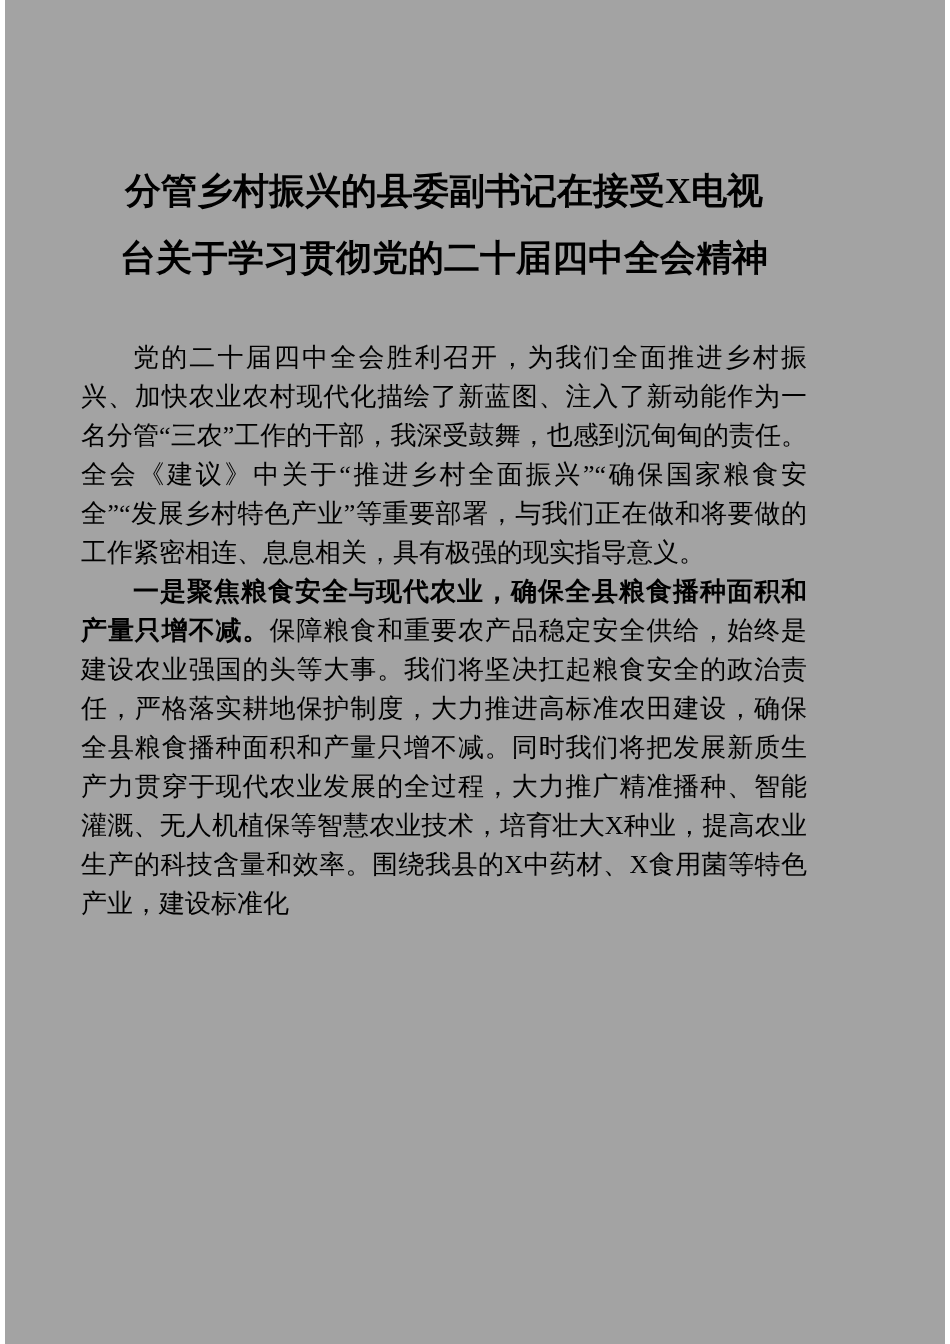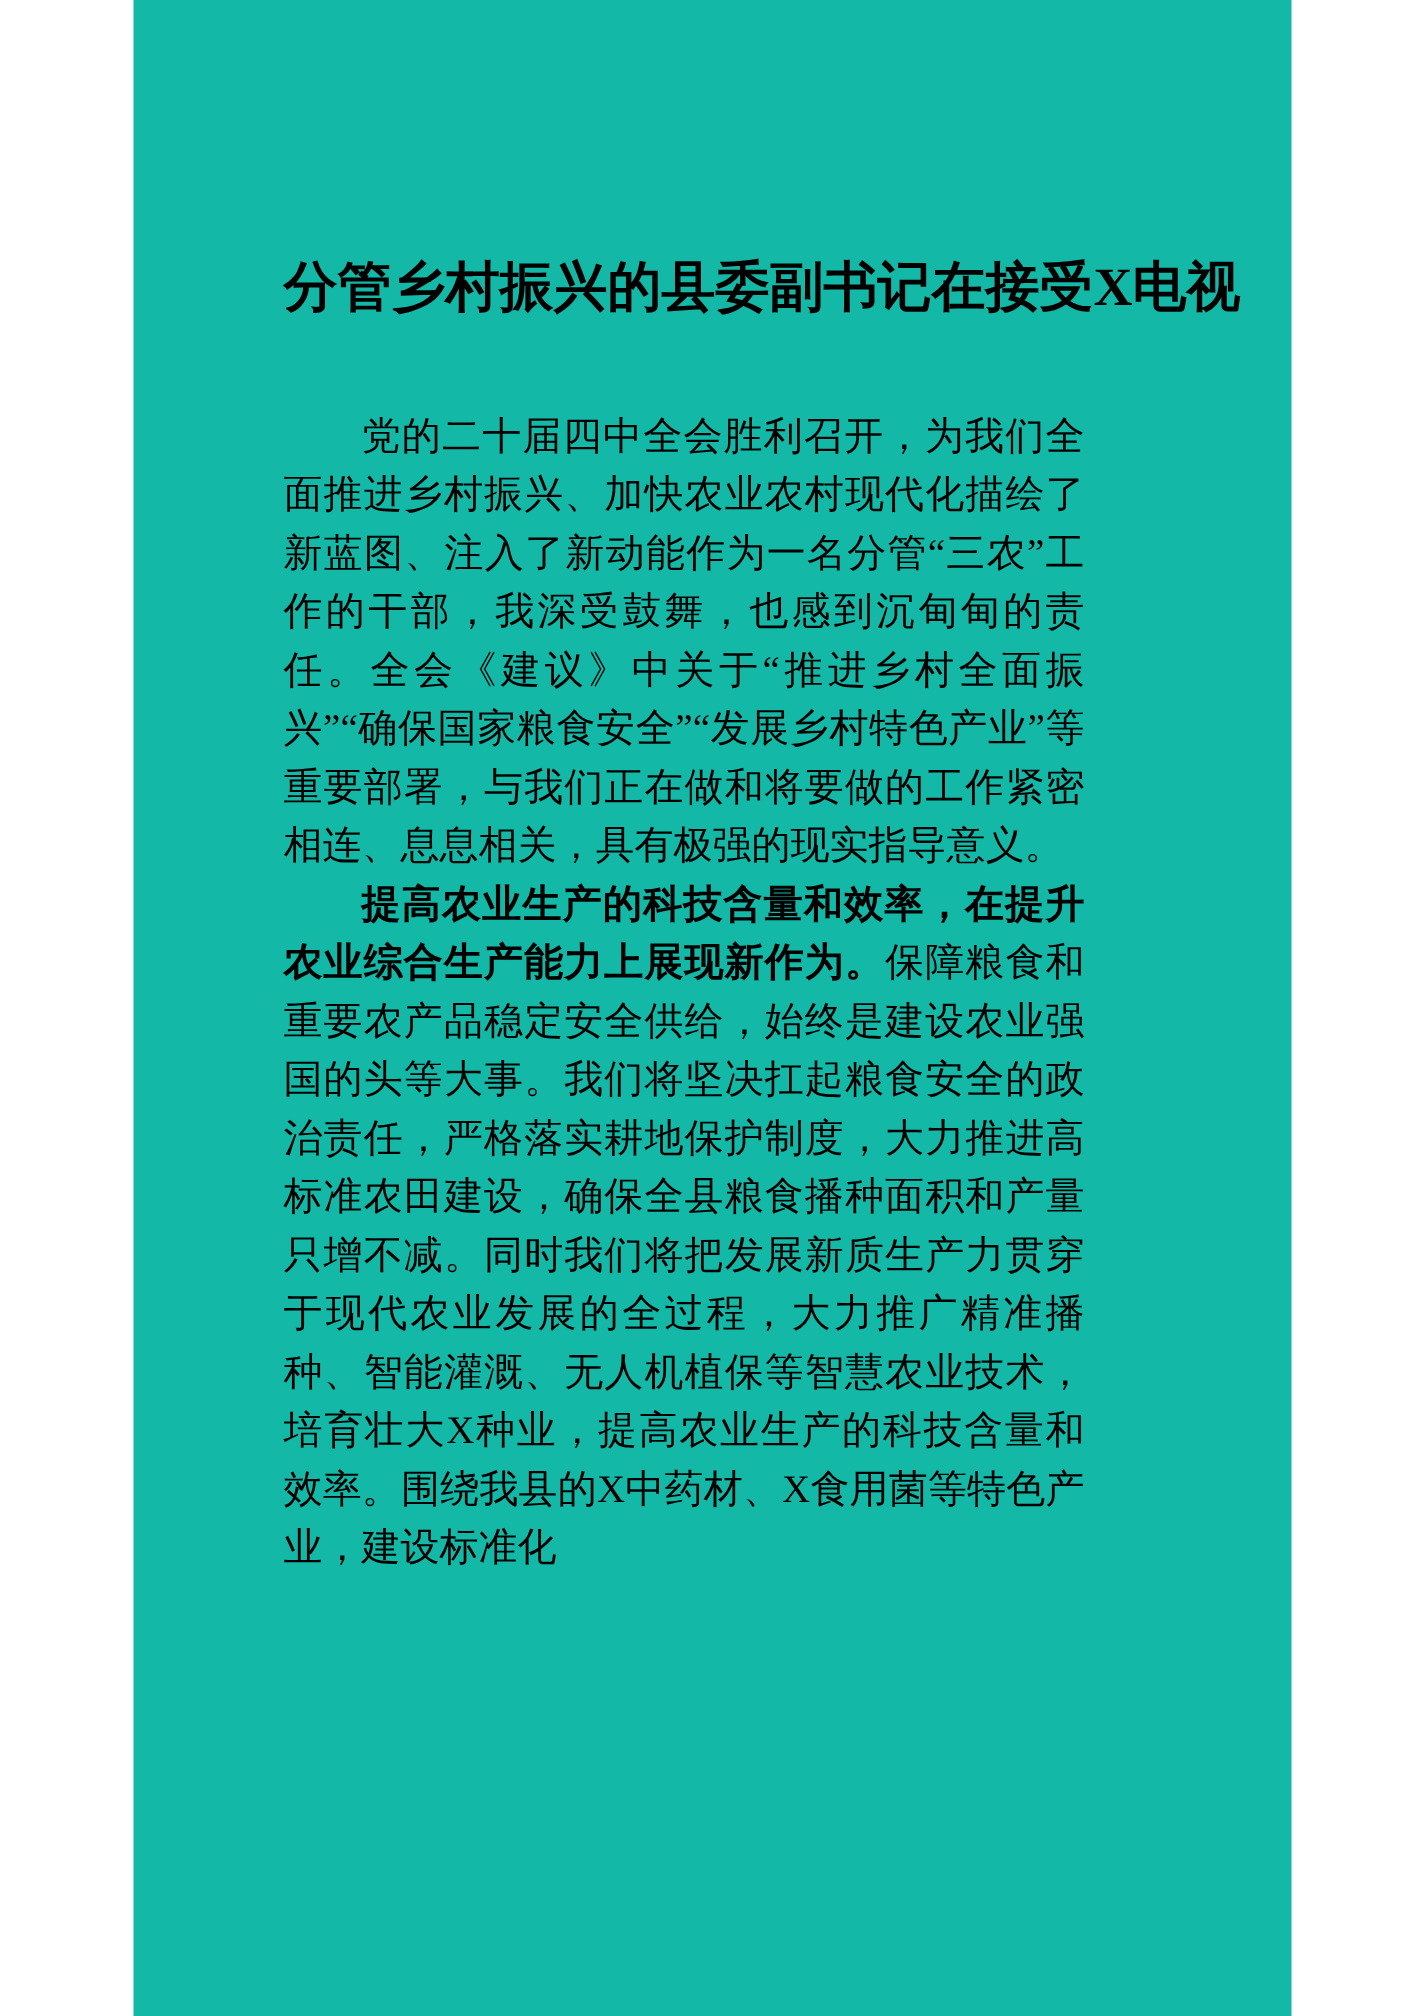--- a/index.html
+++ b/index.html
@@ -2,26 +2,26 @@
 <html><head>
 <meta charset="utf-8">
 <style>
   html, body {
     margin: 0;
     padding: 0;
     background: #ffffff;
   }
   .page {
     position: relative;
-    width: 772px;
+    width: 940px;
     height: 1344px;
     margin: 0 auto;
-    background: #14b8a6;
+    background: #a3a3a3;
     box-sizing: border-box;
-    padding: 158px 138px 0 100px;
+    padding: 158px 138px 0 76px;
     overflow: hidden;
     font-family: "Liberation Serif", "DejaVu Serif", serif;
     color: #000000;
   }
   .doc-title {
     margin: 0 0 46px 0;
     font-size: 36px;
     font-weight: bold;
     text-align: center;
     line-height: 67px;
@@ -45,20 +45,21 @@
     font-weight: bold;
   }
 </style>
 </head>
 <body>
 
 <div class="page">
 
   <h1 class="doc-title">
     <span class="title-line">分管乡村振兴的县委副书记在接受X电视</span>
+    <span class="title-line">台关于学习贯彻党的二十届四中全会精神</span>
   </h1>
 
   <div class="doc-body">
     <p>党的二十届四中全会胜利召开，为我们全面推进乡村振兴、加快农业农村现代化描绘了新蓝图、注入了新动能作为一名分管“三农”工作的干部，我深受鼓舞，也感到沉甸甸的责任。全会《建议》中关于“推进乡村全面振兴”“确保国家粮食安全”“发展乡村特色产业”等重要部署，与我们正在做和将要做的工作紧密相连、息息相关，具有极强的现实指导意义。</p>
-    <p><span class="bold-lead">提高农业生产的科技含量和效率，在提升农业综合生产能力上展现新作为。</span><span>保障粮食和重要农产品稳定安全供给，始终是建设农业强国的头等大事。我们将坚决扛起粮食安全的政治责任，严格落实耕地保护制度，大力推进高标准农田建设，确保全县粮食播种面积和产量只增不减。同时我们将把发展新质生产力贯穿于现代农业发展的全过程，大力推广精准播种、智能灌溉、无人机植保等智慧农业技术，培育壮大X种业，提高农业生产的科技含量和效率。围绕我县的X中药材、X食用菌等特色产业，建设标准化</span></p>
+    <p><span class="bold-lead">一是聚焦粮食安全与现代农业，确保全县粮食播种面积和产量只增不减。</span><span>保障粮食和重要农产品稳定安全供给，始终是建设农业强国的头等大事。我们将坚决扛起粮食安全的政治责任，严格落实耕地保护制度，大力推进高标准农田建设，确保全县粮食播种面积和产量只增不减。同时我们将把发展新质生产力贯穿于现代农业发展的全过程，大力推广精准播种、智能灌溉、无人机植保等智慧农业技术，培育壮大X种业，提高农业生产的科技含量和效率。围绕我县的X中药材、X食用菌等特色产业，建设标准化</span></p>
   </div>
 
 </div>
 
 </body></html>

